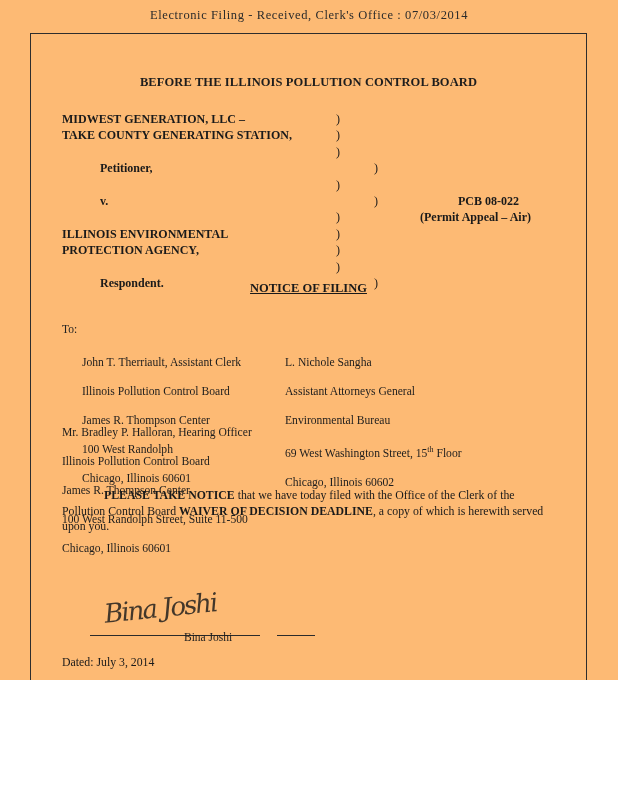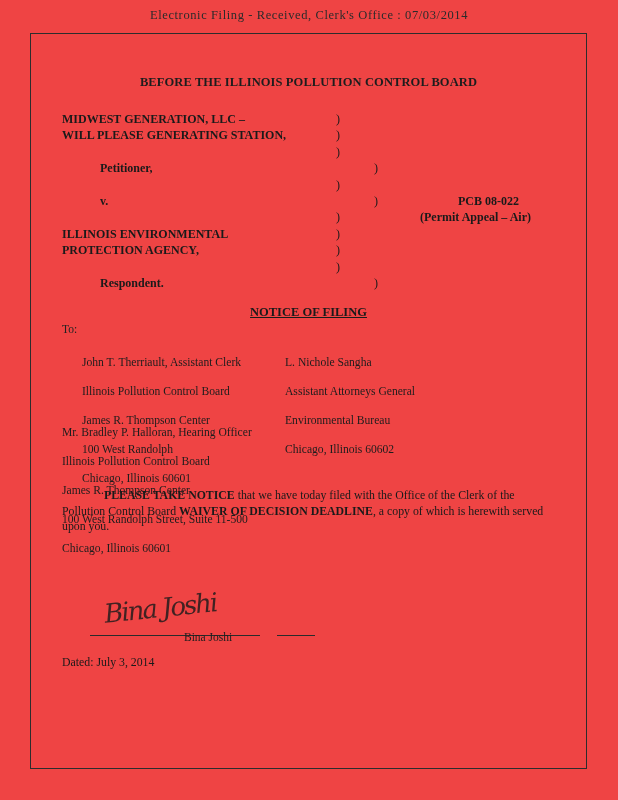--- a/index.html
+++ b/index.html
@@ -7,22 +7,22 @@
     padding: 0;
     background: #ffffff;
   }
   body {
     font-family: "Liberation Serif", serif;
     color: #111;
   }
   .page {
     position: relative;
     width: 618px;
-    height: 800px;
-    background: #ef4444;
+    height: 680px;
+    background: #fdba74;
     overflow: hidden;
     box-sizing: border-box;
   }
   .efile-stamp {
     position: absolute;
     top: 8px;
     left: 0;
     width: 100%;
     text-align: center;
     font-size: 12.5px;
@@ -95,21 +95,20 @@
   .notice-heading {
     position: absolute;
     top: 248px;
     left: 0;
     width: 100%;
     text-align: center;
     font-weight: bold;
     font-size: 12.5px;
     text-decoration: underline;
     color: #1a1a1a;
-    margin-top: 24px;
   }
   .to-label {
     position: absolute;
     top: 290px;
     left: 32px;
     font-size: 11.5px;
     color: #222;
   }
   .addr-block {
     position: absolute;
@@ -203,21 +202,21 @@
 
     <div class="doc-title">BEFORE THE ILLINOIS POLLUTION CONTROL BOARD</div>
 
     <div class="caption">
       <div class="caption-row">
         <div class="cap-left">MIDWEST GENERATION, LLC –</div>
         <div class="cap-paren">)</div>
         <div class="cap-right"></div>
       </div>
       <div class="caption-row">
-        <div class="cap-left">WILL PLEASE GENERATING STATION,</div>
+        <div class="cap-left">TAKE COUNTY GENERATING STATION,</div>
         <div class="cap-paren">)</div>
         <div class="cap-right"></div>
       </div>
       <div class="caption-row">
         <div class="cap-left">&nbsp;</div>
         <div class="cap-paren">)</div>
         <div class="cap-right"></div>
       </div>
       <div class="caption-row">
         <div class="cap-left indent">Petitioner,</div>
@@ -270,20 +269,21 @@
       <div>Illinois Pollution Control Board</div>
       <div>James R. Thompson Center</div>
       <div>100 West Randolph</div>
       <div>Chicago, Illinois  60601</div>
     </div>
 
     <div class="addr-block addr-b">
       <div>L. Nichole Sangha</div>
       <div>Assistant Attorneys General</div>
       <div>Environmental Bureau</div>
+      <div><span>69 West Washington Street, 15<span class="sup">th</span> Floor</span></div>
       <div>Chicago, Illinois  60602</div>
     </div>
 
     <div class="addr-block addr-c">
       <div>Mr. Bradley P. Halloran, Hearing Officer</div>
       <div>Illinois Pollution Control Board</div>
       <div>James R. Thompson Center</div>
       <div>100 West Randolph Street, Suite 11-500</div>
       <div>Chicago, Illinois 60601</div>
     </div>

